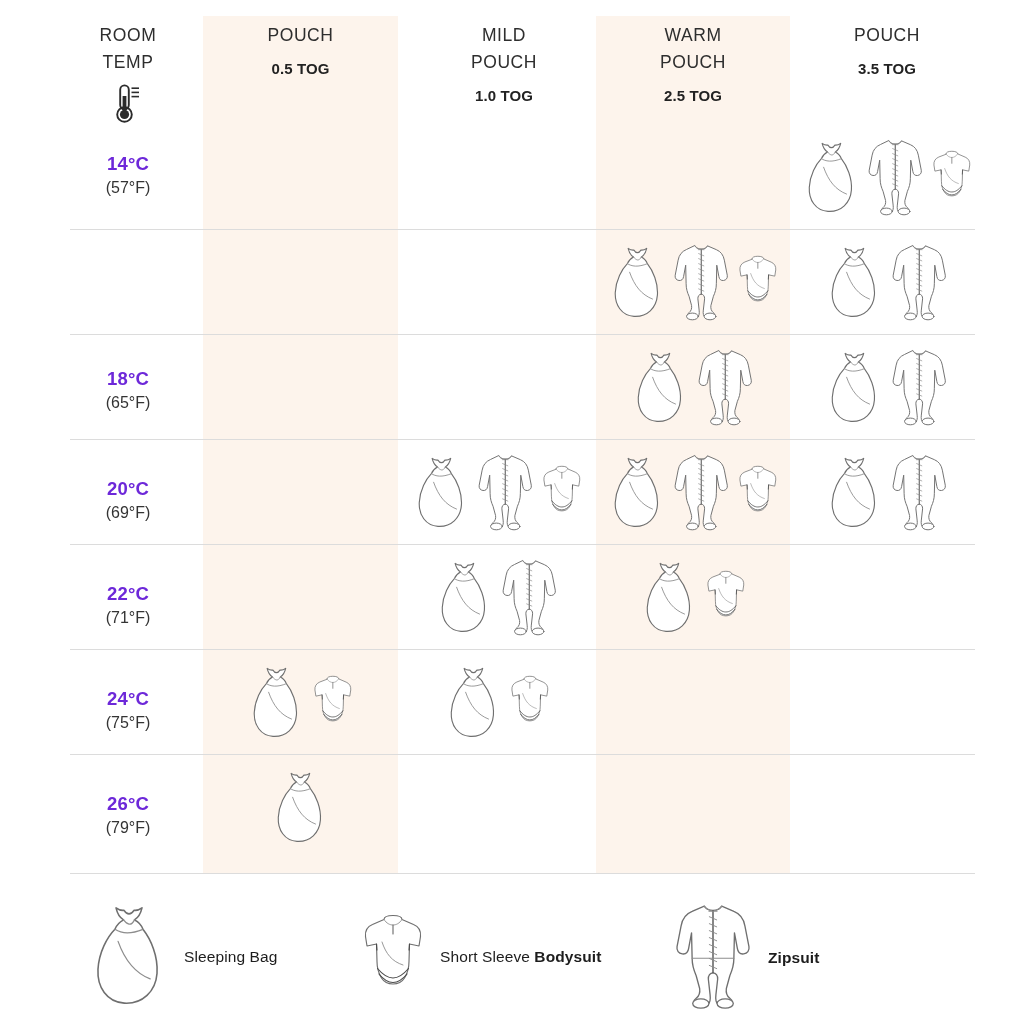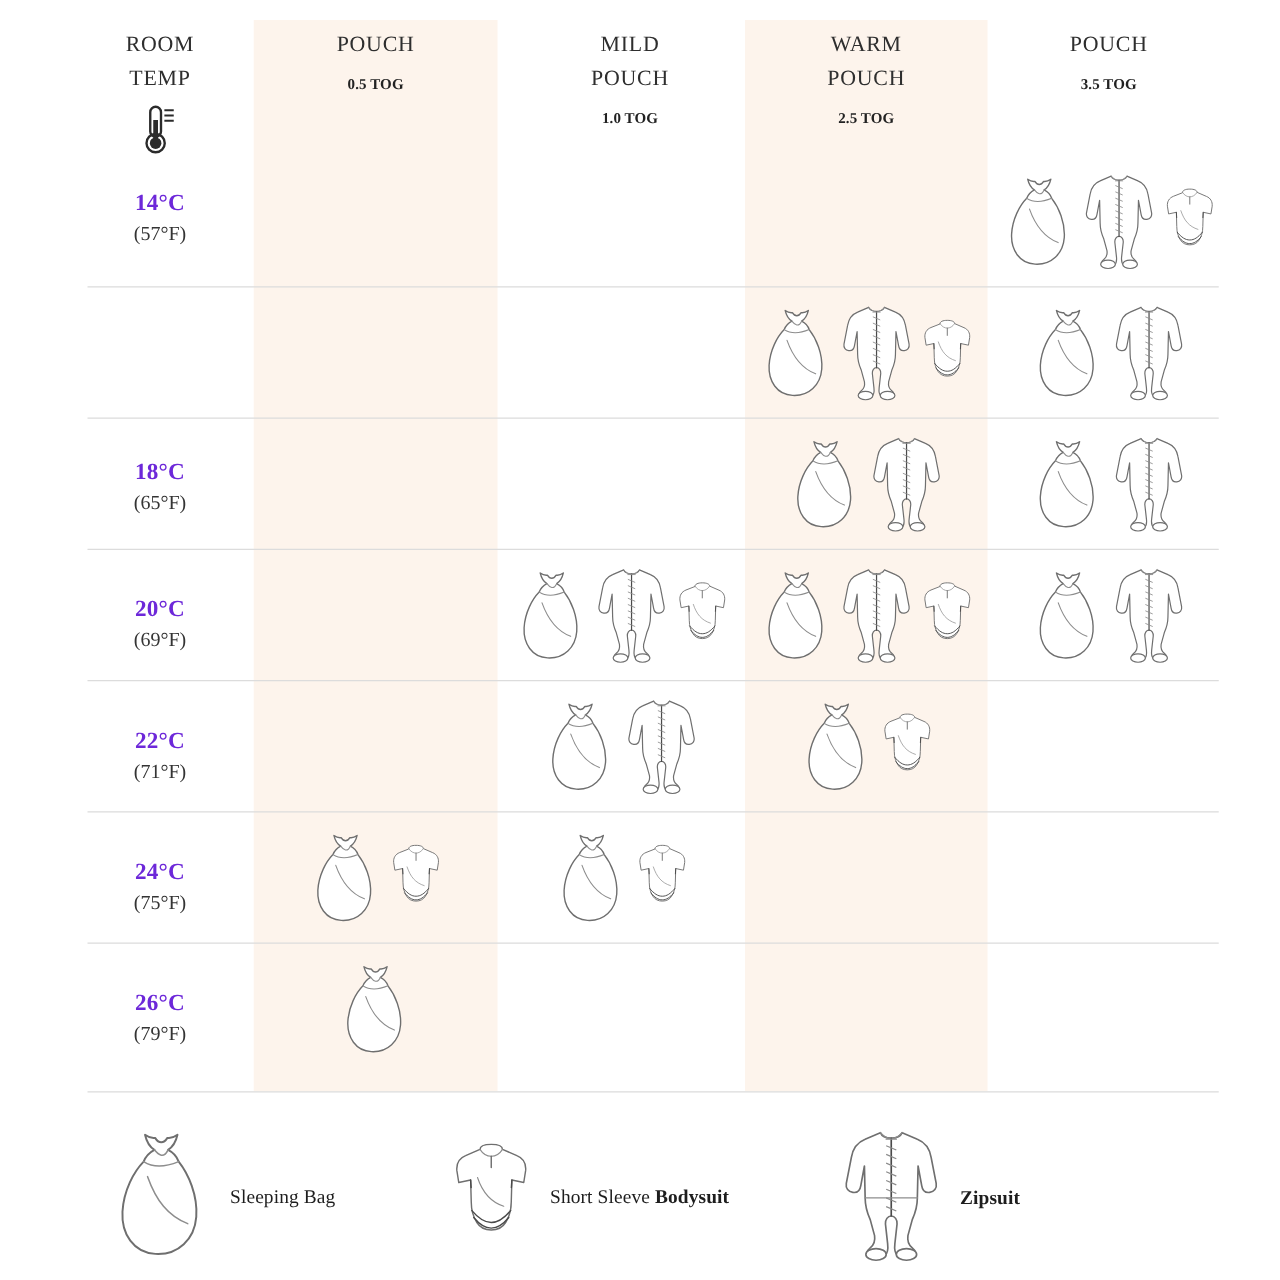--- a/index.html
+++ b/index.html
@@ -14,21 +14,20 @@
     color: #2b2b2b;
     position: relative;
     overflow: hidden;
   }
 
   #chart {
     position: absolute;
     left: 0; top: 0;
     width: 1024px;
     height: 1024px;
-    font-family: Liberation Serif, serif;
   }
 
   
   .band {
     position: absolute;
     top: 16px;
     height: 857px;
     background: #fdf4ec;
     z-index: 0;
   }
@@ -60,21 +59,21 @@
   }
   .head-title {
     font-size: 17.5px;
     letter-spacing: 0.6px;
     line-height: 27px;
     color: #2e2e2e;
     white-space: nowrap;
     font-weight: 400;
   }
   .head-tog {
-    font-size: 12px;
+    font-size: 15px;
     font-weight: 700;
     color: #222;
     margin-top: 11px;
     letter-spacing: 0.1px;
     white-space: nowrap;
   }
 
   .thermo-wrap {
     margin-top: 7px;
     display: flex;

